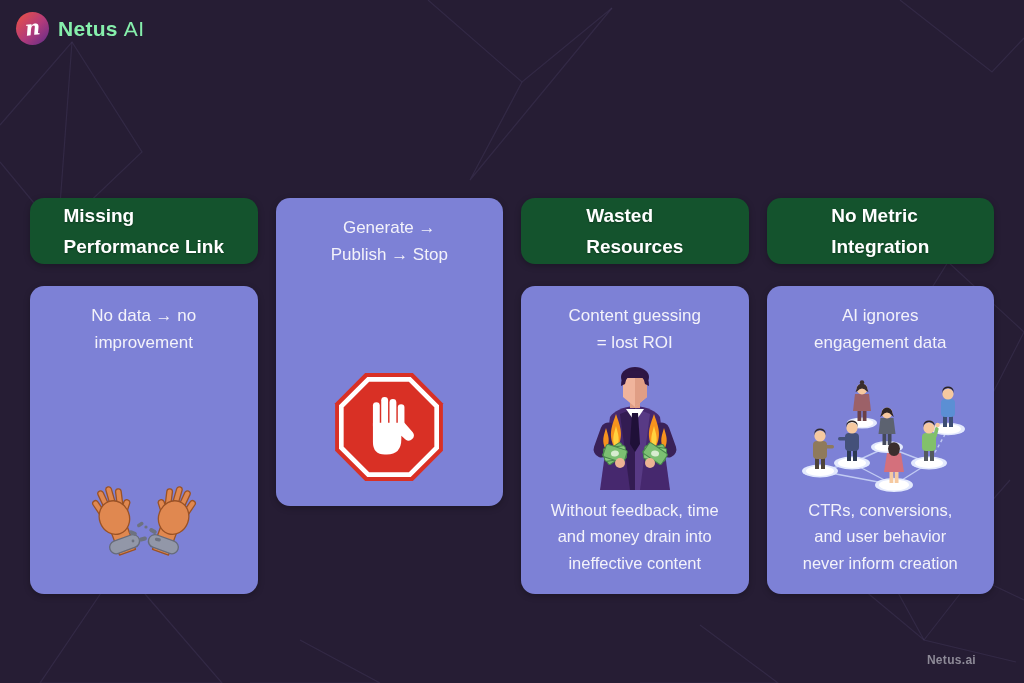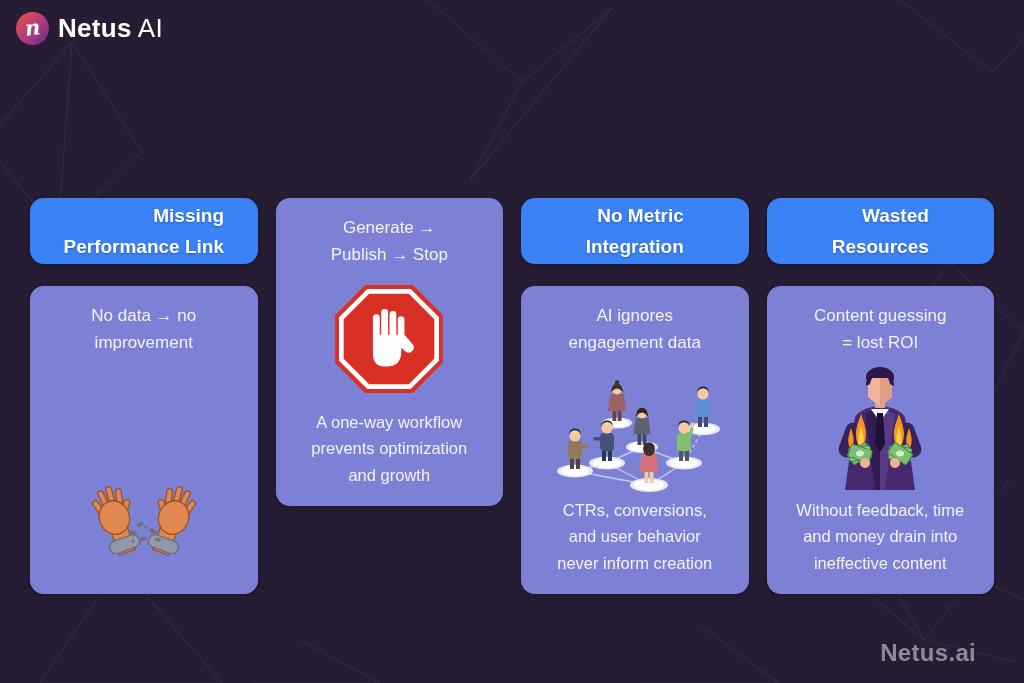--- a/index.html
+++ b/index.html
@@ -15,61 +15,61 @@
   .logo { position:absolute; top:12px; left:16px; display:flex; align-items:center; gap:9px; }
   .logo-mark {
     width:33px; height:33px; border-radius:50%;
     background:linear-gradient(135deg,#ef5340 0%, #b03a7c 55%, #5d2c88 100%);
     display:flex; align-items:center; justify-content:center;
   }
   .logo-mark span {
     color:#fff; font-size:21px; font-weight:bold; font-style:italic;
     transform:rotate(-6deg) translateY(-1px); font-family:"DejaVu Serif", serif;
   }
-  .logo-text { color:#ffffff; font-size:26px; letter-spacing:.3px; }
+  .logo-text { color:#86efac; font-size:21px; letter-spacing:.3px; }
   .logo-text .bold { font-weight:700; }
   .logo-text .light { font-weight:300; margin-left:6px; }
 
   
   .title {
     position:absolute; top:70px; left:0; right:0;
     text-align:center; color:#ffffff; font-size:35px; font-weight:700;
     line-height:1.45; white-space:pre-line; letter-spacing:.5px;
     text-shadow:0 2px 4px rgba(0,0,0,.35);
   }
 
   
   .columns {
     position:absolute; top:198px; left:30px; right:30px;
     display:grid; grid-template-columns:repeat(4,1fr); column-gap:18px;
   }
   .col { display:flex; flex-direction:column; gap:22px; }
   .badge {
-    background:#3b82f6; border-radius:14px; height:66px;
+    background:#14532d; border-radius:14px; height:66px;
     display:flex; align-items:center; justify-content:center;
-    color:#ffffff; font-weight:700; font-size:19px; text-align:right;
+    color:#ffffff; font-weight:700; font-size:19px; text-align:left;
     line-height:1.65; white-space:pre-line;
     text-shadow:0 1px 2px rgba(0,0,0,.3);
     box-shadow:0 2px 6px rgba(0,0,0,.25);
   }
   .card {
     background:#7d81d6; border-radius:14px; height:308px;
     padding:16px 10px 18px;
     display:flex; flex-direction:column; justify-content:space-between; align-items:center;
     color:#f3f2fa; text-align:center;
     box-shadow:0 2px 6px rgba(0,0,0,.25);
   }
   .card-top  { font-size:17px;   line-height:1.6; white-space:pre-line; font-weight:400; }
   .card-bottom{ font-size:16.5px;line-height:1.6; white-space:pre-line; font-weight:400; }
   .illus { height:122px; display:flex; align-items:center; justify-content:center; }
 
   
   .watermark {
     position:absolute; right:48px; bottom:16px;
-    color:#8d8a97; font-size:24px; font-weight:700; letter-spacing:.3px;
+    color:#8d8a97; font-size:12px; font-weight:700; letter-spacing:.3px;
   }
 </style>
 </head>
 <body>
 
 <div class="page">
 
   <svg class="bg-net" width="1024" height="683" viewBox="0 0 1024 683">
     <g fill="none" stroke="#483c60" stroke-opacity="0.38" stroke-width="1.2">
       <polyline points="0,125 72,42 142,152 58,232 0,162"></polyline>
@@ -157,23 +157,79 @@
 
             <g fill="#ffffff">
               <rect x="39.5" y="31" width="6.6" height="26" rx="3.3"></rect>
               <rect x="47.5" y="26" width="6.6" height="30" rx="3.3"></rect>
               <rect x="55.5" y="28" width="6.6" height="28" rx="3.3"></rect>
               <rect x="63.5" y="33" width="6.4" height="23" rx="3.2"></rect>
               <path d="M39.5,51 h30.4 l8,9 a5,5 0 0 1 -7,7 l-4,-3.5 v3 q0,15 -14,15 h-2 q-11.4,0 -11.4,-12 z"></path>
             </g>
           </svg>
         </div>
-        <div class="card-bottom">A one-way workflow
-prevents optimization
-and growth</div>
+      </div>
+    </div>
+
+    <div class="col">
+      <div class="badge">Wasted
+Resources</div>
+      <div class="card">
+        <div class="card-top">Content guessing
+= lost ROI</div>
+        <div class="illus">
+          <svg width="132" height="126" viewBox="0 0 130 126">
+
+            <path d="M65,42 C52,43 44,47 40,53 L30,126 L100,126 L90,53 C86,47 78,43 65,42 Z" fill="#46286e"></path>
+            <path d="M65,44 L50,50 L60,126 L65,126 Z" fill="#331c52"></path>
+            <path d="M65,44 L80,50 L70,126 L65,126 Z" fill="#583a85"></path>
+
+            <polygon points="56,45 65,58 74,45" fill="#ffffff"></polygon>
+            <polygon points="62,49 68,49 70,80 65,88 60,80" fill="#1f1038"></polygon>
+
+            <rect x="27" y="58" width="16" height="36" rx="8" fill="#3a2158" transform="rotate(20 35 76)"></rect>
+            <rect x="87" y="58" width="16" height="36" rx="8" fill="#3a2158" transform="rotate(-20 95 76)"></rect>
+
+            <rect x="60" y="36" width="10" height="8" fill="#e09e85"></rect>
+            <ellipse cx="65" cy="13" rx="14" ry="10" fill="#2e1645"></ellipse>
+            <path d="M53,14 h24 v19 l-12,10 l-12,-10 z" fill="#f0b49c"></path>
+            <path d="M65,14 h12 v19 l-12,10 z" fill="#e09e85"></path>
+            <path d="M51,22 q0,-16 14,-16 q14,0 14,16 l-4,-2 q-1,-9 -10,-9 q-9,0 -10,9 z" fill="#2e1645"></path>
+
+            <g fill="#f7931e">
+              <path d="M46,86 C37,72 42,62 46,50 C50,62 55,72 46,86 Z"></path>
+              <path d="M36,86 C31,77 34,71 36,64 C38,71 41,77 36,86 Z"></path>
+              <path d="M84,86 C75,72 80,62 84,50 C88,62 93,72 84,86 Z"></path>
+              <path d="M94,86 C89,77 92,71 94,64 C96,71 99,77 94,86 Z"></path>
+            </g>
+            <g fill="#ffd23f">
+              <path d="M46,85 C41,76 44,70 46,62 C48,70 51,76 46,85 Z"></path>
+              <path d="M84,85 C79,76 82,70 84,62 C86,70 89,76 84,85 Z"></path>
+            </g>
+
+            <g transform="translate(45,90) rotate(-8)">
+              <rect x="-11" y="-7" width="22" height="13" rx="2" fill="#7cbf72" stroke="#46854c" transform="rotate(-26)"></rect>
+              <rect x="-11" y="-7" width="22" height="13" rx="2" fill="#8ccb80" stroke="#46854c"></rect>
+              <rect x="-11" y="-7" width="22" height="13" rx="2" fill="#7cbf72" stroke="#46854c" transform="rotate(26)"></rect>
+              <ellipse cx="0" cy="-0.5" rx="4" ry="3" fill="#d8ecd0"></ellipse>
+            </g>
+            <g transform="translate(85,90) rotate(8)">
+              <rect x="-11" y="-7" width="22" height="13" rx="2" fill="#7cbf72" stroke="#46854c" transform="rotate(-26)"></rect>
+              <rect x="-11" y="-7" width="22" height="13" rx="2" fill="#8ccb80" stroke="#46854c"></rect>
+              <rect x="-11" y="-7" width="22" height="13" rx="2" fill="#7cbf72" stroke="#46854c" transform="rotate(26)"></rect>
+              <ellipse cx="0" cy="-0.5" rx="4" ry="3" fill="#d8ecd0"></ellipse>
+            </g>
+
+            <circle cx="50" cy="99" r="5" fill="#edb394"></circle>
+            <circle cx="80" cy="99" r="5" fill="#edb394"></circle>
+          </svg>
+        </div>
+        <div class="card-bottom">Without feedback, time
+and money drain into
+ineffective content</div>
       </div>
     </div>
 
     <div class="col">
       <div class="badge">No Metric
 Integration</div>
       <div class="card">
         <div class="illus" style="height:160px">
           <svg width="180" height="140" viewBox="0 0 180 140">
 
@@ -268,76 +324,17 @@
           </svg>
         </div>
         <div class="card-top" style="order:-1">AI ignores
 engagement data</div>
         <div class="card-bottom">CTRs, conversions,
 and user behavior
 never inform creation</div>
       </div>
     </div>
 
-    <div class="col">
-      <div class="badge">Wasted
-Resources</div>
-      <div class="card">
-        <div class="card-top">Content guessing
-= lost ROI</div>
-        <div class="illus">
-          <svg width="132" height="126" viewBox="0 0 130 126">
-
-            <path d="M65,42 C52,43 44,47 40,53 L30,126 L100,126 L90,53 C86,47 78,43 65,42 Z" fill="#46286e"></path>
-            <path d="M65,44 L50,50 L60,126 L65,126 Z" fill="#331c52"></path>
-            <path d="M65,44 L80,50 L70,126 L65,126 Z" fill="#583a85"></path>
-
-            <polygon points="56,45 65,58 74,45" fill="#ffffff"></polygon>
-            <polygon points="62,49 68,49 70,80 65,88 60,80" fill="#1f1038"></polygon>
-
-            <rect x="27" y="58" width="16" height="36" rx="8" fill="#3a2158" transform="rotate(20 35 76)"></rect>
-            <rect x="87" y="58" width="16" height="36" rx="8" fill="#3a2158" transform="rotate(-20 95 76)"></rect>
-
-            <rect x="60" y="36" width="10" height="8" fill="#e09e85"></rect>
-            <ellipse cx="65" cy="13" rx="14" ry="10" fill="#2e1645"></ellipse>
-            <path d="M53,14 h24 v19 l-12,10 l-12,-10 z" fill="#f0b49c"></path>
-            <path d="M65,14 h12 v19 l-12,10 z" fill="#e09e85"></path>
-            <path d="M51,22 q0,-16 14,-16 q14,0 14,16 l-4,-2 q-1,-9 -10,-9 q-9,0 -10,9 z" fill="#2e1645"></path>
-
-            <g fill="#f7931e">
-              <path d="M46,86 C37,72 42,62 46,50 C50,62 55,72 46,86 Z"></path>
-              <path d="M36,86 C31,77 34,71 36,64 C38,71 41,77 36,86 Z"></path>
-              <path d="M84,86 C75,72 80,62 84,50 C88,62 93,72 84,86 Z"></path>
-              <path d="M94,86 C89,77 92,71 94,64 C96,71 99,77 94,86 Z"></path>
-            </g>
-            <g fill="#ffd23f">
-              <path d="M46,85 C41,76 44,70 46,62 C48,70 51,76 46,85 Z"></path>
-              <path d="M84,85 C79,76 82,70 84,62 C86,70 89,76 84,85 Z"></path>
-            </g>
-
-            <g transform="translate(45,90) rotate(-8)">
-              <rect x="-11" y="-7" width="22" height="13" rx="2" fill="#7cbf72" stroke="#46854c" transform="rotate(-26)"></rect>
-              <rect x="-11" y="-7" width="22" height="13" rx="2" fill="#8ccb80" stroke="#46854c"></rect>
-              <rect x="-11" y="-7" width="22" height="13" rx="2" fill="#7cbf72" stroke="#46854c" transform="rotate(26)"></rect>
-              <ellipse cx="0" cy="-0.5" rx="4" ry="3" fill="#d8ecd0"></ellipse>
-            </g>
-            <g transform="translate(85,90) rotate(8)">
-              <rect x="-11" y="-7" width="22" height="13" rx="2" fill="#7cbf72" stroke="#46854c" transform="rotate(-26)"></rect>
-              <rect x="-11" y="-7" width="22" height="13" rx="2" fill="#8ccb80" stroke="#46854c"></rect>
-              <rect x="-11" y="-7" width="22" height="13" rx="2" fill="#7cbf72" stroke="#46854c" transform="rotate(26)"></rect>
-              <ellipse cx="0" cy="-0.5" rx="4" ry="3" fill="#d8ecd0"></ellipse>
-            </g>
-
-            <circle cx="50" cy="99" r="5" fill="#edb394"></circle>
-            <circle cx="80" cy="99" r="5" fill="#edb394"></circle>
-          </svg>
-        </div>
-        <div class="card-bottom">Without feedback, time
-and money drain into
-ineffective content</div>
-      </div>
-    </div>
-
   </div>
 
   <div class="watermark">Netus.ai</div>
 
 </div>
 
 </body></html>

